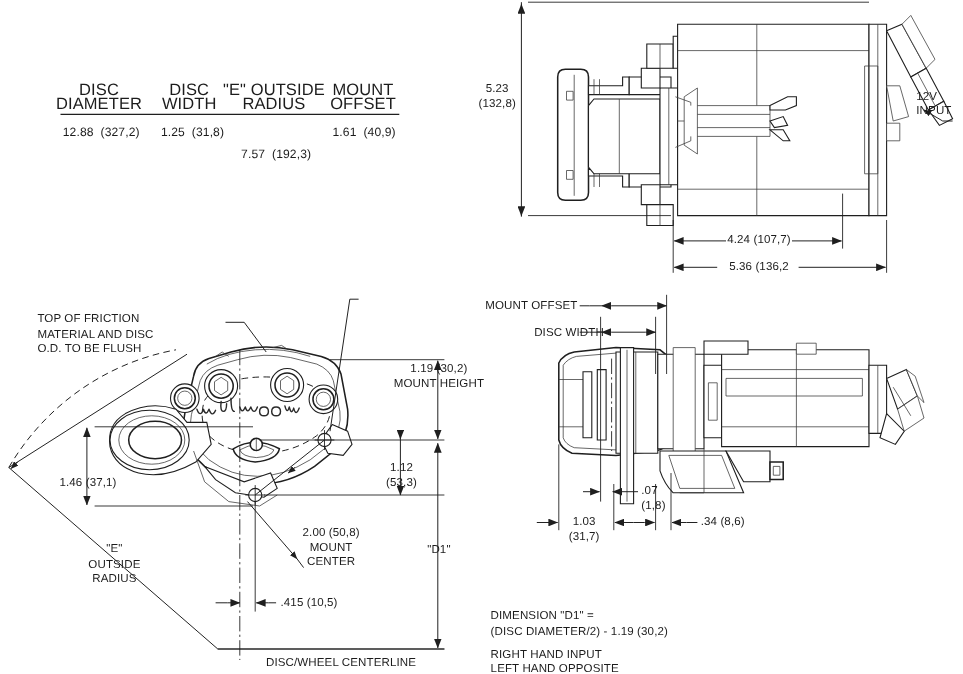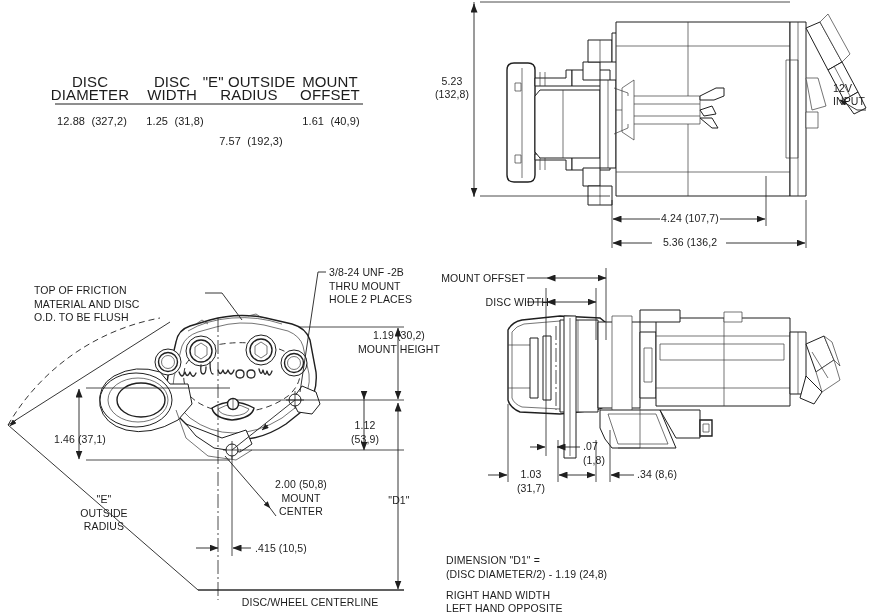--- a/index.html
+++ b/index.html
@@ -395,25 +395,24 @@
   <div class="txt tbl-val" style="left:251px; top:115px;margin-top:20px;">7.57  (192,3)</div>
   <div class="txt tbl-val" style="left:331px; top:115px;">1.61  (40,9)</div>
 
   <div class="txt ctr" style="left:452px; top:75px;"><span>5.23</span><br><span>(132,8)</span></div>
   <div class="txt ctr" style="left:690px; top:212px;">4.24 (107,7)</div>
   <div class="txt ctr" style="left:690px; top:236px;">5.36 (136,2</div>
   <div class="txt" style="left:833px; top:82px;"><span>12V</span><br><span>INPUT</span></div>
 
   <div class="txt" style="left:34px; top:284px; line-height:13.5px;"><span>TOP OF FRICTION</span><br><span>MATERIAL AND DISC</span><br><span>O.D. TO BE FLUSH</span></div>
 
-  <div class="txt" style="left:329px; top:266px; line-height:13.5px;"><span>3/8-24 UNF -2B</span><br><span>THRU MOUNT</span><br><span>HOLE 2 PLACES</span></div>
 
   <div class="txt ctr" style="left:399px; top:329px; line-height:13.5px;"><span>1.19 (30,2)</span><br><span>MOUNT HEIGHT</span></div>
 
-  <div class="txt ctr" style="left:365px; top:419px; line-height:13.5px;text-align:center;"><span>1.12</span><br><span>(53,9)</span></div>
+  <div class="txt ctr" style="left:365px; top:419px; line-height:13.5px;text-align:center;"><span>1.12</span><br><span>(53,3)</span></div>
 
   <div class="txt ctr" style="left:80px; top:433px;">1.46 (37,1)</div>
 
   <div class="txt ctr" style="left:399px; top:494px;">"D1"</div>
 
   <div class="txt ctr" style="left:104px; top:493px; line-height:13.5px;"><span>"E"</span><br><span>OUTSIDE</span><br><span>RADIUS</span></div>
 
   <div class="txt ctr" style="left:301px; top:478px; line-height:13.5px;"><span>2.00 (50,8)</span><br><span>MOUNT</span><br><span>CENTER</span></div>
 
   <div class="txt" style="left:255px; top:542px;">.415 (10,5)</div>
@@ -422,16 +421,16 @@
 
   <div class="txt rgt" style="left:525px; top:272px;">MOUNT OFFSET</div>
   <div class="txt rgt" style="left:525px; top:296px;margin-left:24px;">DISC WIDTH</div>
 
   <div class="txt" style="left:583px; top:440px; line-height:13.5px;"><span>.07</span><br><span>(1,8)</span></div>
 
   <div class="txt ctr" style="left:531px; top:468px; line-height:13.5px;"><span>1.03</span><br><span>(31,7)</span></div>
 
   <div class="txt" style="left:637px; top:468px;">.34 (8,6)</div>
 
-  <div class="txt" style="left:446px; top:553px; line-height:14px;"><span>DIMENSION "D1" =</span><br><span>(DISC DIAMETER/2) - 1.19 (24,8)</span></div>
-  <div class="txt" style="left:446px; top:589px; line-height:13px;"><span>RIGHT HAND WIDTH</span><br><span>LEFT HAND OPPOSITE</span></div>
+  <div class="txt" style="left:446px; top:553px; line-height:14px;"><span>DIMENSION "D1" =</span><br><span>(DISC DIAMETER/2) - 1.19 (30,2)</span></div>
+  <div class="txt" style="left:446px; top:589px; line-height:13px;"><span>RIGHT HAND INPUT</span><br><span>LEFT HAND OPPOSITE</span></div>
 
 </div>
 
 </body></html>

